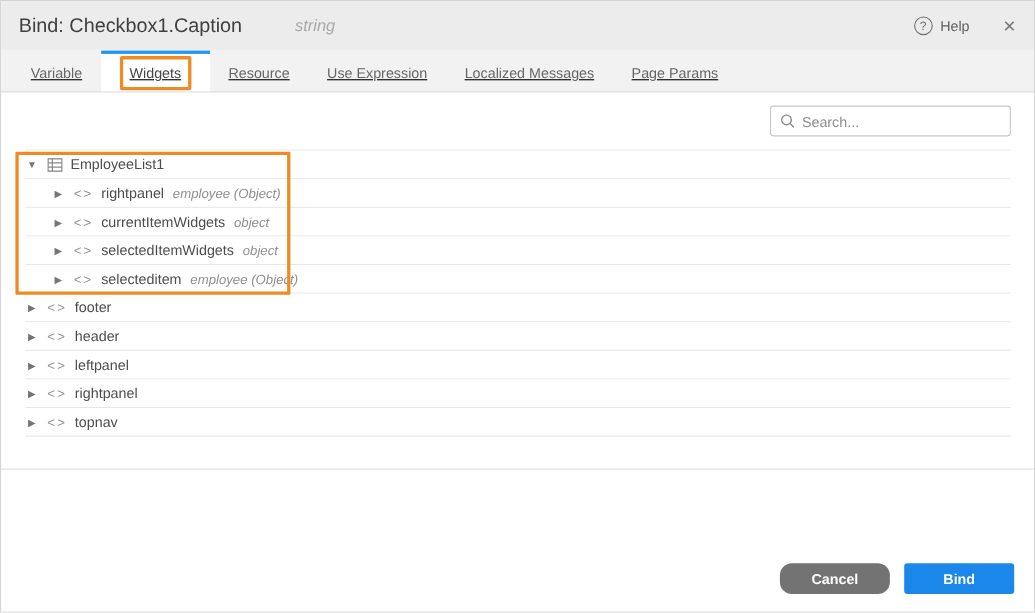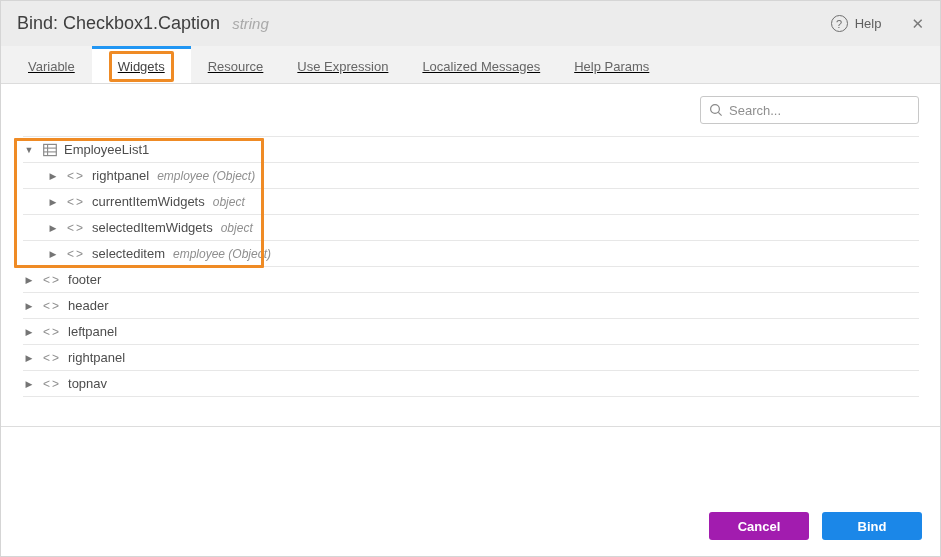--- a/index.html
+++ b/index.html
@@ -15,20 +15,21 @@
     background: #ffffff;
     border: 1px solid #d5d5d5;
     overflow: hidden;
   }
   
   .header {
     position: absolute; top: 0; left: 0; right: 0; height: 45px;
     background: #ececec;
     display: flex; align-items: center;
     padding: 0 16px;
+    gap: 36px;
   }
   .title { font-size: 18px; color: #3f3f3f; }
   .type-hint { font-size: 15px; font-style: italic; color: #a9a9a9; margin-left: 12px; }
   .header-right { margin-left: auto; display: flex; align-items: center; }
   .help-group { display: flex; align-items: center; color: #5f5f5f; font-size: 13px; cursor: pointer; }
   .help-circle {
     width: 17px; height: 17px; border: 1px solid #6f6f6f; border-radius: 50%;
     display: inline-flex; align-items: center; justify-content: center;
     font-size: 11px; color: #6f6f6f; margin-right: 7px;
   }
@@ -120,21 +121,21 @@
     position: absolute; right: 18px; bottom: 16px;
     display: flex;
   }
   .btn {
     width: 100px; height: 28px;
     border: none; border-radius: 3px;
     font-size: 13px; font-weight: bold; color: #fff;
     font-family: "Liberation Sans", sans-serif;
     cursor: pointer;
   }
-  .btn-cancel { background: #a21caf; margin-right: 13px; }
+  .btn-cancel { background: #737373; margin-right: 13px; border-radius: 11px; }
   .btn-bind { background: #1b87e8; }
 </style>
 </head>
 <body>
 
 <div class="dialog">
 
   <div class="header">
     <span class="title">Bind: Checkbox1.Caption</span>
     <span class="type-hint">string</span>
@@ -157,21 +158,21 @@
       <div class="tab">
         <span class="tab-label">Resource</span>
       </div>
       <div class="tab">
         <span class="tab-label">Use Expression</span>
       </div>
       <div class="tab">
         <span class="tab-label">Localized Messages</span>
       </div>
       <div class="tab">
-        <span class="tab-label">Help Params</span>
+        <span class="tab-label">Page Params</span>
       </div>
     </div>
 
   <div class="searchbox">
     <svg width="14" height="14" viewBox="0 0 14 14">
       <circle cx="6" cy="6" r="4.4" fill="none" stroke="#8a8a8a" stroke-width="1.2"></circle>
       <line x1="9.3" y1="9.3" x2="12.6" y2="12.6" stroke="#8a8a8a" stroke-width="1.2"></line>
     </svg>
     <input type="text" placeholder="Search..." style="">
   </div>

